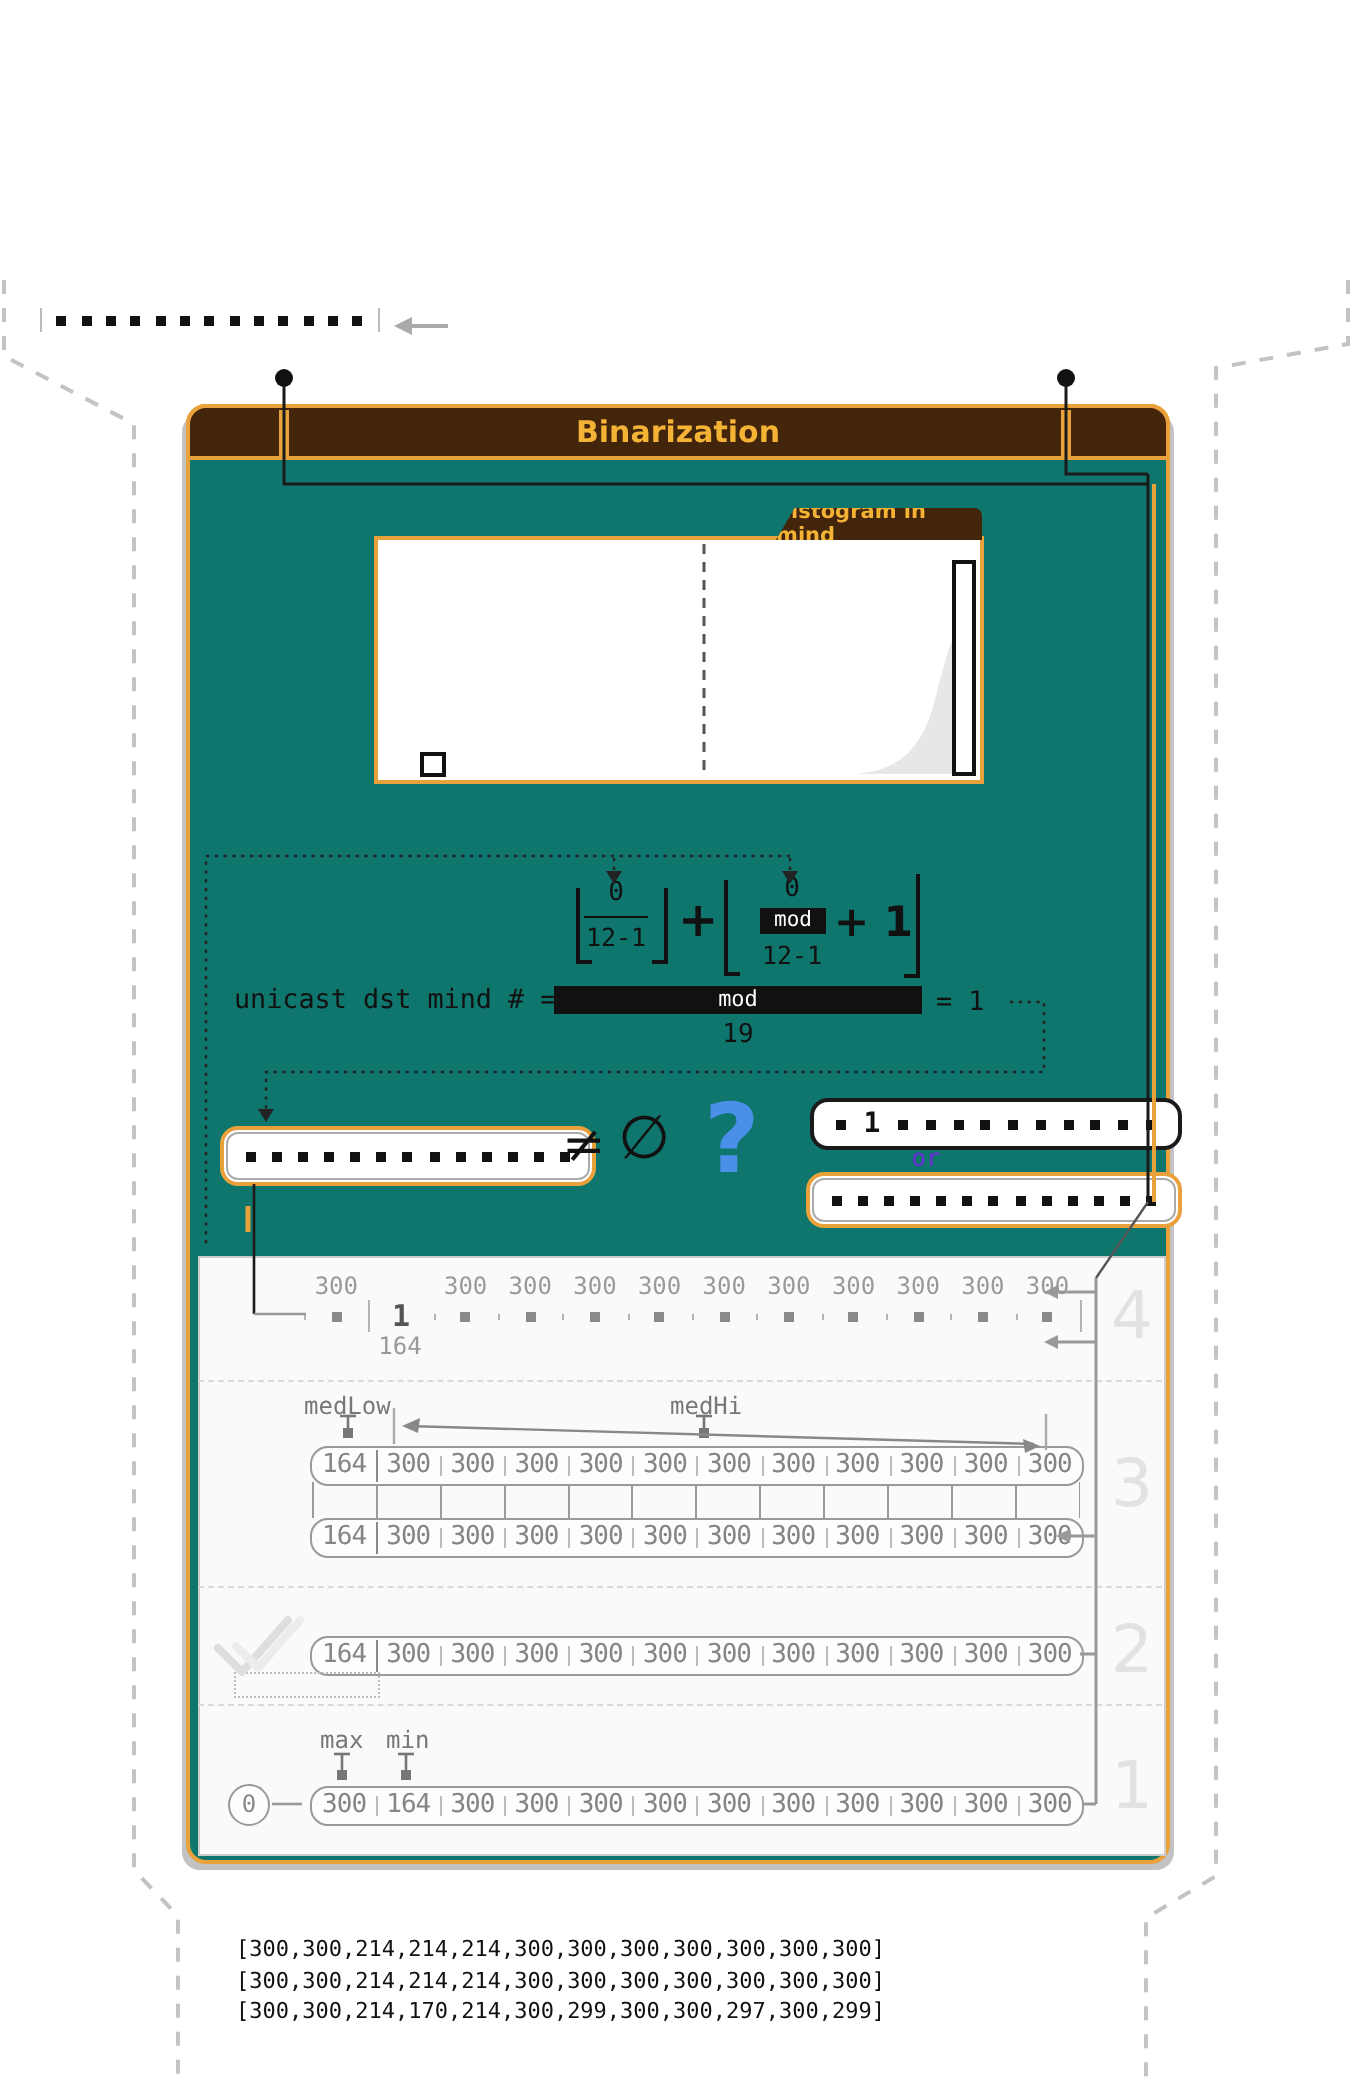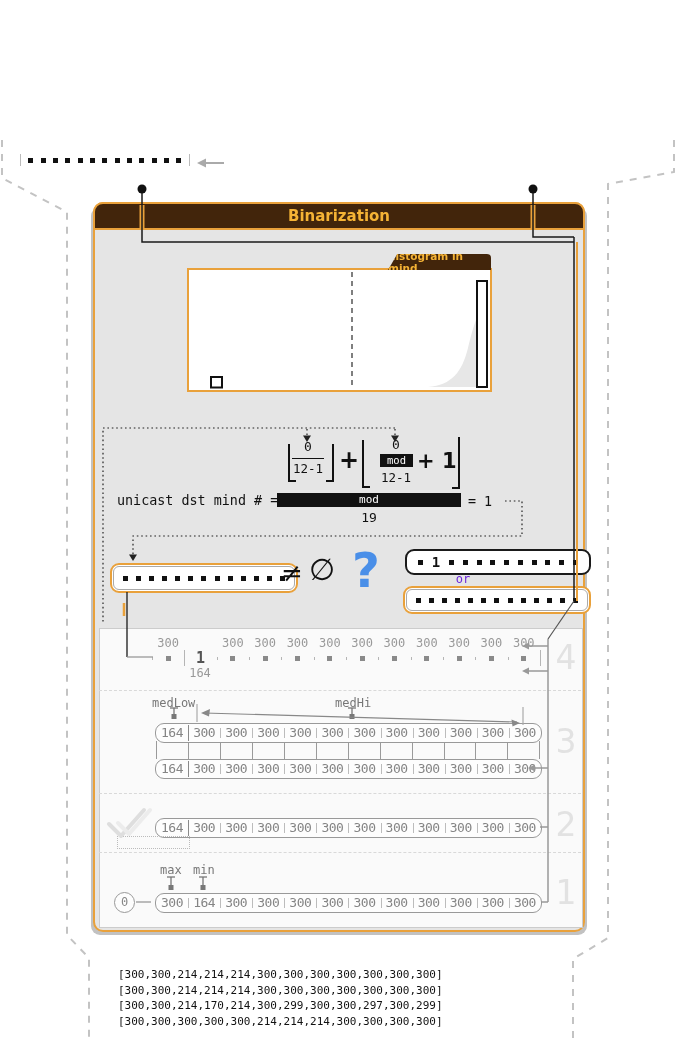--- a/index.html
+++ b/index.html
@@ -8,21 +8,21 @@
   .abs{position:absolute;}
   svg.overlay{position:absolute;left:0;top:0;width:676px;height:1042px;pointer-events:none;z-index:5;}
 
   
   .strip{left:20px;top:152px;width:170px;height:16px;display:flex;align-items:center;justify-content:space-between;}
   .tick{width:1px;height:12px;background:#bbb;display:inline-block;}
   .sq{width:5px;height:5px;background:#111;display:inline-block;}
   .input-text{left:226px;top:152px;font-size:14.8px;color:#111;white-space:nowrap;}
 
   
-  .panel{left:93px;top:202px;width:488px;height:726px;background:#e5e5e5;border:2px solid #E9A13B;border-radius:10px;
+  .panel{left:93px;top:202px;width:488px;height:726px;background:#0f766e;border:2px solid #E9A13B;border-radius:10px;
          box-shadow:3px 4px 0 -1px #c2c2c2,-3px 4px 0 -1px #c2c2c2;}
   .panel-header{position:absolute;left:-2px;top:-2px;width:488px;height:24px;background:#42250B;border:2px solid #E9A13B;
          border-radius:10px 10px 0 0;display:flex;align-items:center;justify-content:center;
          font-family:"DejaVu Sans","Liberation Sans",sans-serif;font-weight:bold;font-size:15px;color:#F5B335;}
 
   
   .hist-tab{left:388px;top:254px;width:103px;height:16px;background:#42250B;border-radius:4px 4px 0 0;
          clip-path:polygon(9% 0,100% 0,100% 100%,0 100%);
          font-family:"DejaVu Sans","Liberation Sans",sans-serif;font-weight:bold;font-size:10.5px;color:#F5B335;
          display:flex;align-items:center;justify-content:center;z-index:2;}
@@ -258,21 +258,20 @@
       <span class="cell">300</span>
       <span class="cell">300</span>
       <span class="cell">300</span>
       <span class="cell">300</span>
     </div>
 
   <div class="abs out-arrays">
     <div>[300,300,214,214,214,300,300,300,300,300,300,300]</div>
     <div>[300,300,214,214,214,300,300,300,300,300,300,300]</div>
     <div>[300,300,214,170,214,300,299,300,300,297,300,299]</div>
-    <div>[300,300,300,300,300,214,214,214,300,300,300,300]</div>
   </div>
 
   <svg class="overlay" viewBox="0 0 676 1042">
 
     <path d="M2,140 V178 L67,212 V935 L89,958 V1042" fill="none" stroke="#c3c3c3" stroke-width="2" stroke-dasharray="7,7"></path>
     <path d="M674,140 V172 L608,184 V938 L573,959 V1042" fill="none" stroke="#c3c3c3" stroke-width="2" stroke-dasharray="7,7"></path>
 
     <line x1="224" y1="163" x2="204" y2="163" stroke="#aaa" stroke-width="2"></line>
     <polygon points="197,163 206,158.5 206,167.5" fill="#aaa"></polygon>
 

